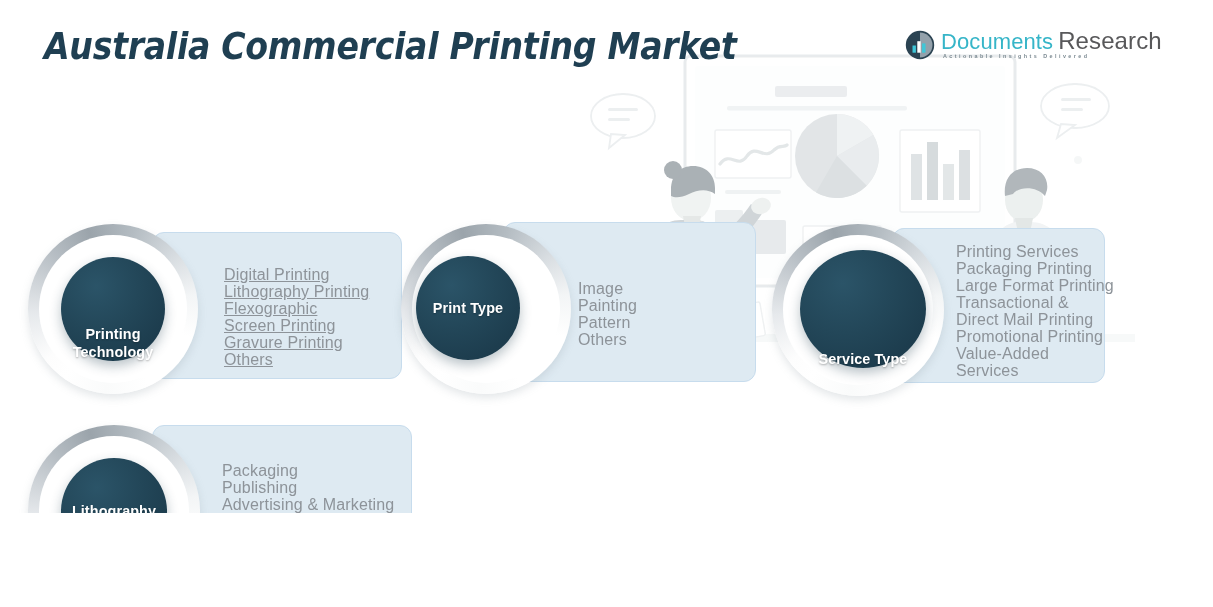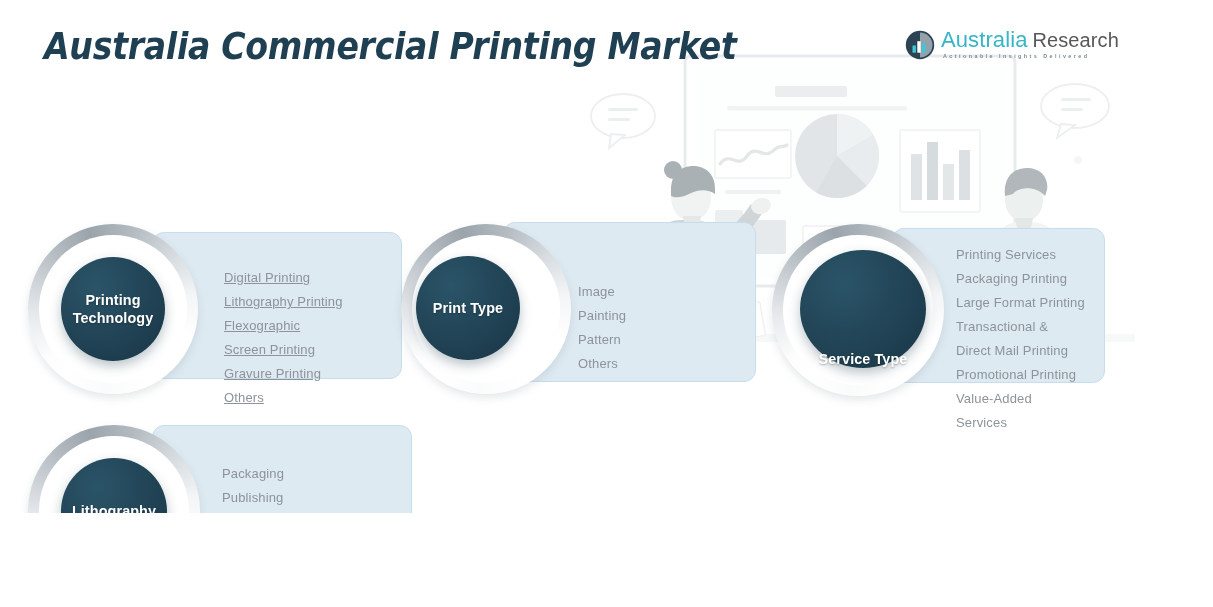--- a/index.html
+++ b/index.html
@@ -31,21 +31,21 @@
 
   
   #logo{position:absolute;left:905px;top:28px;width:195px;height:36px;}
   #logo .mark{position:absolute;left:0;top:2px;width:30px;height:30px;}
   #logo .wordmark{position:absolute;left:36px;top:-1px;white-space:nowrap;}
   #logo .w-credence{
     font-family:"Liberation Sans",sans-serif;font-size:22px;font-weight:normal;
     color:#36b5c8;letter-spacing:.1px;
   }
   #logo .w-research{
-    font-family:"Liberation Sans",sans-serif;font-size:20px;font-weight:normal;
+    font-family:"Liberation Sans",sans-serif;font-size:24px;font-weight:normal;
     color:#58585a;letter-spacing:.1px;margin-left:5px;
   }
   #logo .tagline{
     position:absolute;left:38px;top:25px;
     font-family:"Liberation Sans",sans-serif;font-size:5.4px;font-weight:bold;
     color:#7c8a92;letter-spacing:2.45px;white-space:nowrap;
   }
 
   
   .group{position:absolute;}
@@ -54,22 +54,22 @@
     position:absolute;
     background:#deeaf2;
     border:1px solid #c7dced;
     border-radius:12px;
     box-sizing:border-box;
   }
   .panel-list{
     position:absolute;
     color:#8d9399;
     font-family:"Liberation Sans",sans-serif;
-    font-size:13px;
-    line-height:24px;
+    font-size:16px;
+    line-height:17px;
     letter-spacing:.15px;
     white-space:pre-line;
   }
 
   
   .ring{
     position:absolute;border-radius:50%;
     background:
       radial-gradient(circle at 50% 50%, rgba(255,255,255,0) 0 36%, rgba(255,255,255,.0) 36%),
       conic-gradient(from 215deg,
@@ -205,29 +205,29 @@
     <span class="mark">
       <svg viewBox="0 0 30 30" xmlns="http://www.w3.org/2000/svg">
         <circle cx="15" cy="15" r="14.2" fill="#2b4352"></circle>
         <path d="M15 2.5 A12.5 12.5 0 0 1 15 27.5 Z" fill="#93a1ab"></path>
         <rect x="7.5" y="15.5" width="3.4" height="7.2" fill="#3fc7d8"></rect>
         <rect x="12.3" y="11.2" width="3.4" height="11.5" fill="#ffffff"></rect>
         <rect x="17.1" y="13.4" width="3.4" height="9.3" fill="#3fc7d8"></rect>
       </svg>
     </span>
     <span class="wordmark">
-      <span class="w-credence">Australia</span><span class="w-research">Research</span>
+      <span class="w-credence">Documents</span><span class="w-research">Research</span>
     </span>
     <span class="tagline">Actionable Insights Delivered</span>
   </div>
 
   <div class="group">
     <div class="panel" style="left:152px;top:232px;width:250px;height:147px;"></div>
     <div class="ring" style="left:28px;top:224px;width:170px;height:170px;"></div>
-    <div class="bubble" style="left:61px;top:257px;width:104px;height:104px;">
+    <div class="bubble" style="left:61px;top:257px;width:104px;height:104px;align-items:flex-end;">
       <span class="bubble-label">Printing
 Technology</span>
     </div>
     <div class="panel-list" style="left:224px;top:266px;width:180px;text-decoration:underline;">Digital Printing
 Lithography Printing
 Flexographic
 Screen Printing
 Gravure Printing
 Others</div>
   </div>

